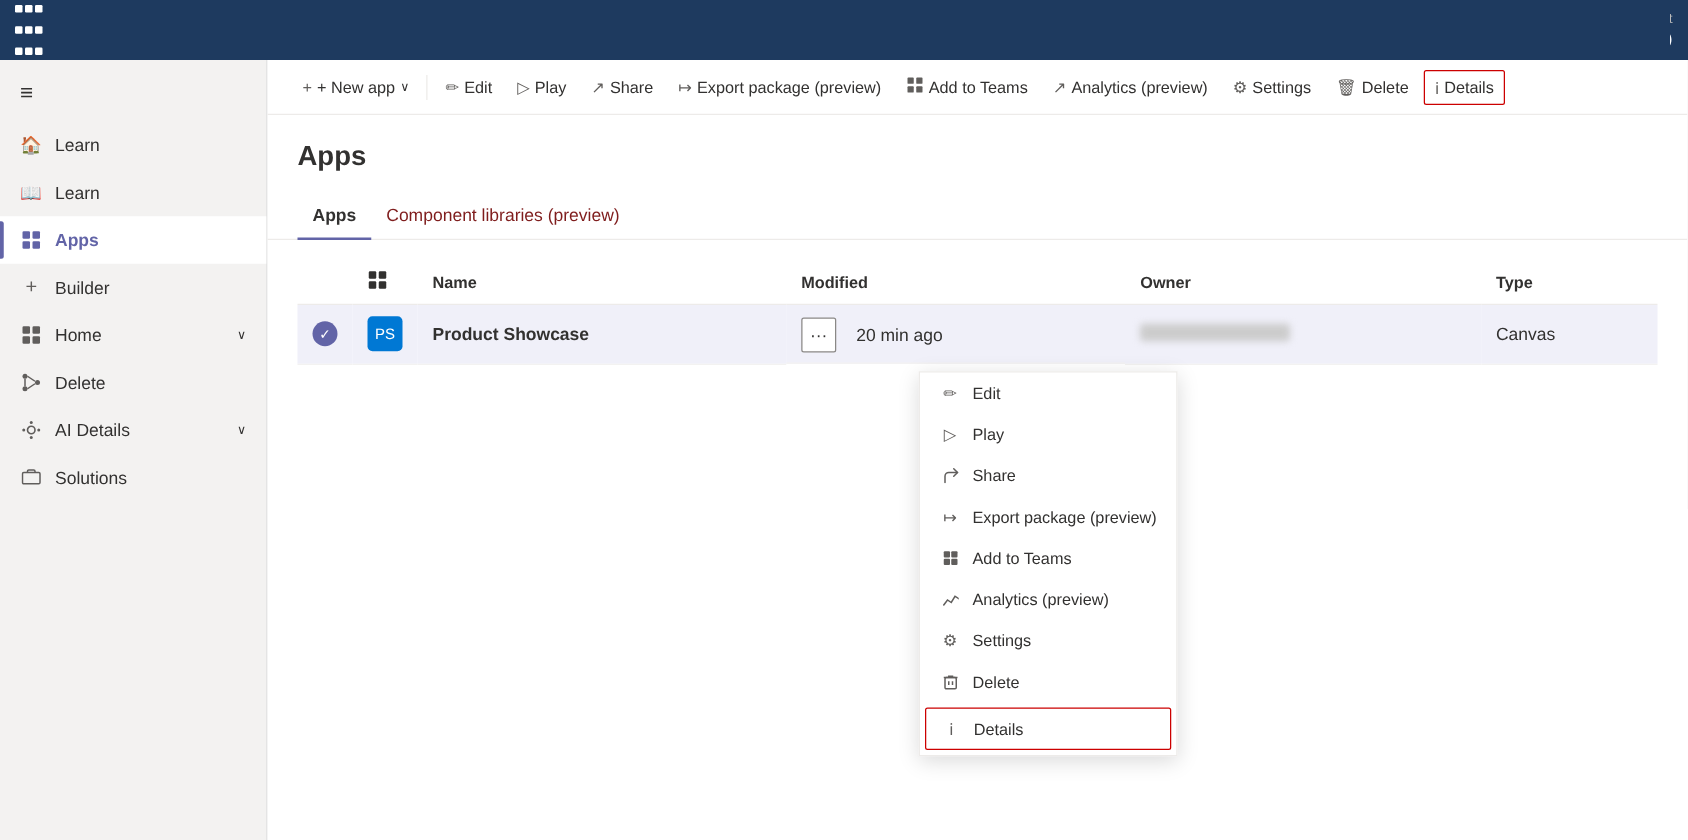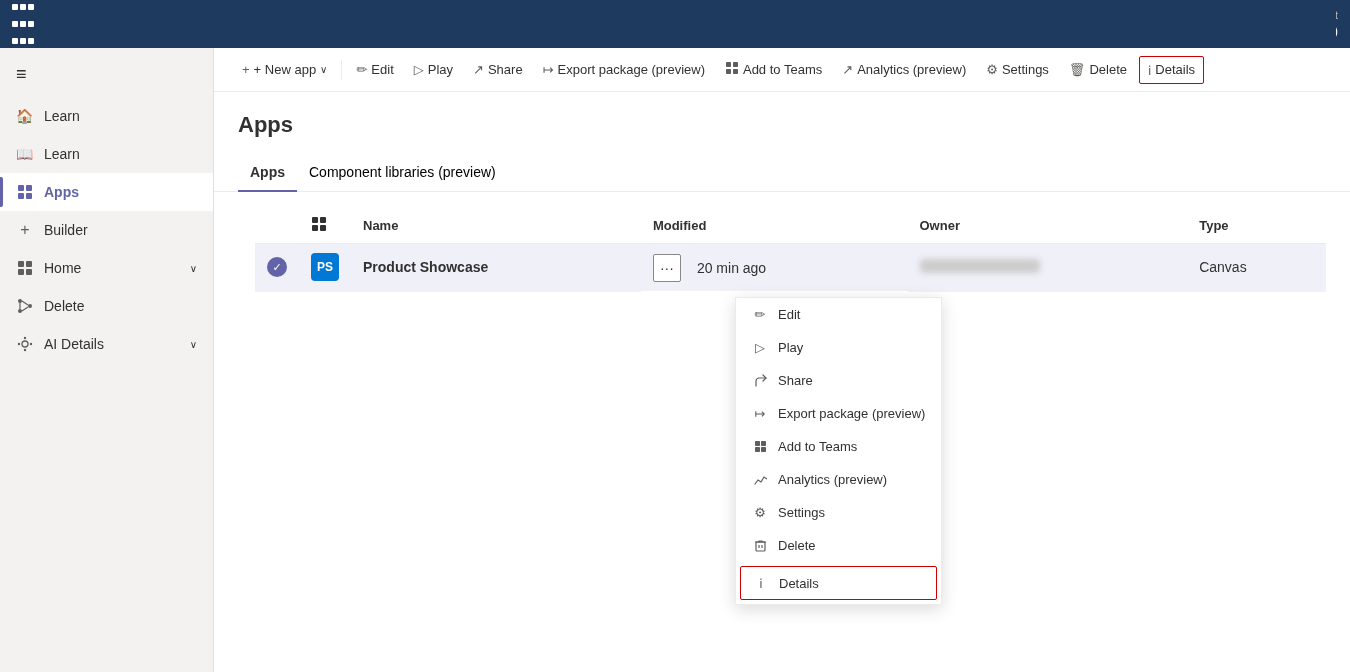--- a/index.html
+++ b/index.html
@@ -182,36 +182,35 @@
     .tabs {
       display: flex;
       padding: 0 24px;
       border-bottom: 1px solid #edebe9;
       gap: 0;
     }
     .tab {
       padding: 10px 12px;
       font-size: 14px;
       cursor: pointer;
-      color: #000000;
+      color: #7f1d1d;
       border-bottom: 2px solid transparent;
       margin-bottom: -1px;
     }
     .tab.active {
       color: #323130;
       font-weight: 600;
       border-bottom-color: #6264a7;
     }
 
     
     .table-area {
       flex: 1;
       overflow: auto;
       padding: 16px 24px;
-      margin-left: 17px;
     }
     .app-table {
       width: 100%;
       border-collapse: collapse;
     }
     .app-table th {
       text-align: left;
       font-size: 13px;
       font-weight: 600;
       color: #323130;
@@ -235,21 +234,21 @@
     }
     .app-icon-box {
       width: 28px; height: 28px;
       background: #0078d4;
       border-radius: 4px;
       display: flex;
       align-items: center;
       justify-content: center;
       color: white;
       font-size: 12px;
-      font-weight: bold;
+      font-weight: normal;
     }
     .check-circle {
       width: 20px; height: 20px;
       border-radius: 50%;
       background: #6264a7;
       display: flex;
       align-items: center;
       justify-content: center;
       color: white;
       font-size: 11px;
@@ -414,20 +413,29 @@
         <svg width="16" height="16" viewBox="0 0 16 16" fill="none">
           <circle cx="8" cy="8" r="3" stroke="#605e5c" stroke-width="1.3" fill="none"></circle>
           <circle cx="8" cy="2" r="1.2" fill="#605e5c"></circle>
           <circle cx="8" cy="14" r="1.2" fill="#605e5c"></circle>
           <circle cx="2" cy="8" r="1.2" fill="#605e5c"></circle>
           <circle cx="14" cy="8" r="1.2" fill="#605e5c"></circle>
         </svg>
       </span>
       <span>AI Details</span>
       <span class="chevron">∨</span>
+    </div>
+    <div class="sidebar-item">
+      <span class="item-icon">
+        <svg width="16" height="16" viewBox="0 0 16 16" fill="none">
+          <rect x="1" y="4" width="14" height="9" rx="1" stroke="#605e5c" stroke-width="1.2" fill="none"></rect>
+          <path d="M5 4V3a1 1 0 011-1h4a1 1 0 011 1v1" stroke="#605e5c" stroke-width="1.2" fill="none"></path>
+        </svg>
+      </span>
+      <span>Solutions</span>
     </div>
   </aside>
 
   <main class="main">
 
     <div class="toolbar">
       <button class="toolbar-btn">
         <span class="btn-icon">+</span>
         <span>+ New app</span>
         <span style="font-size:10px;">∨</span>

